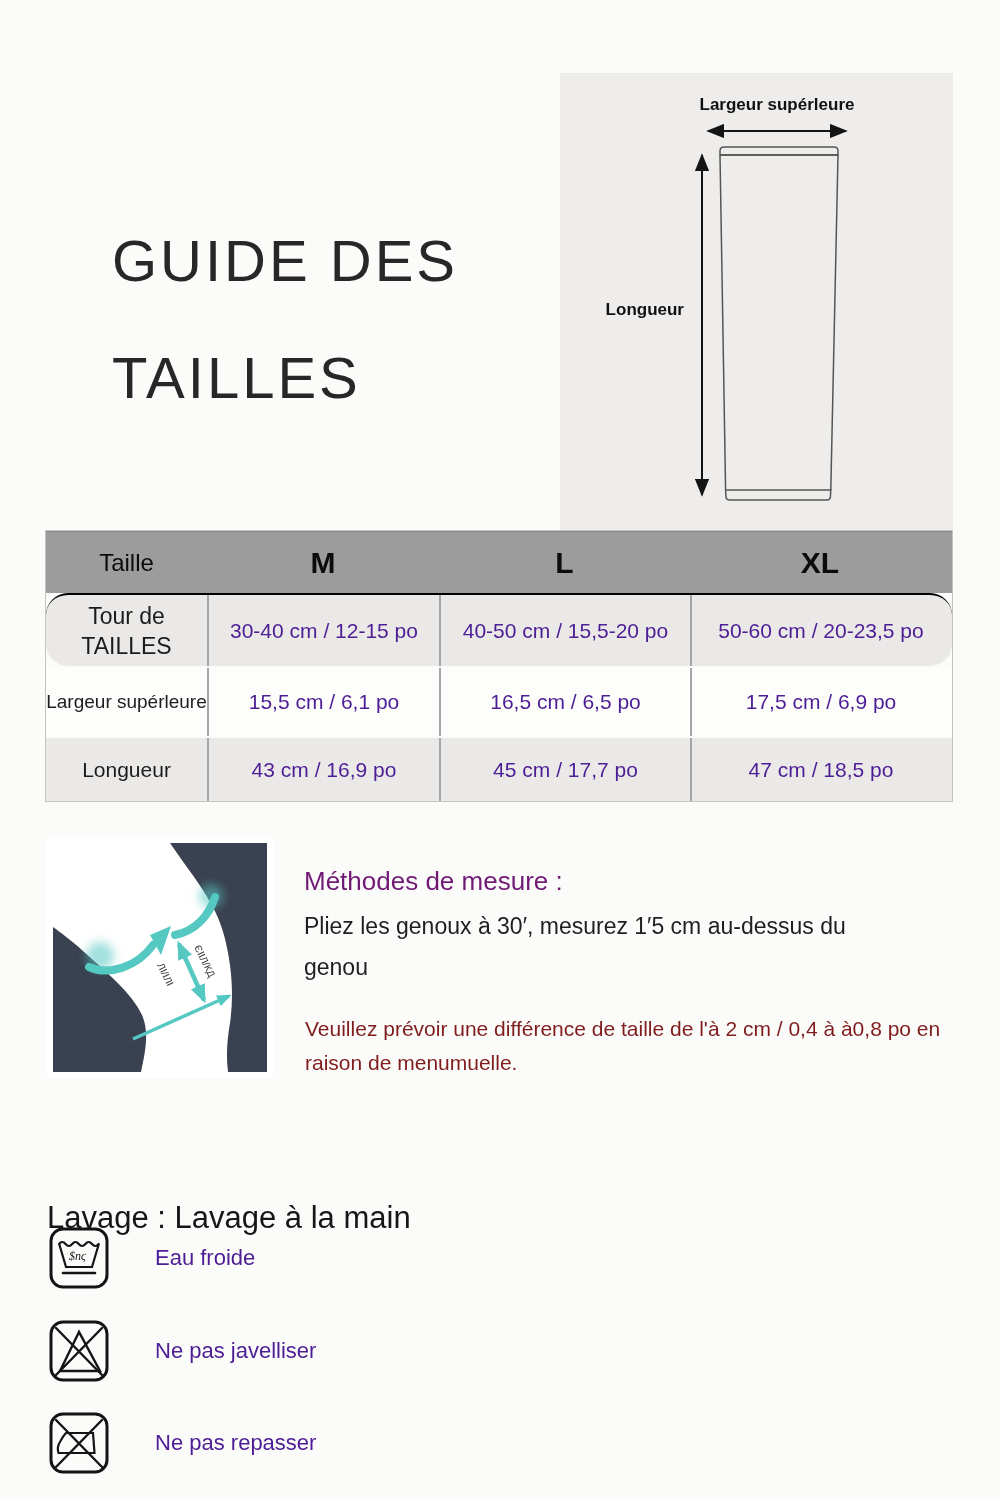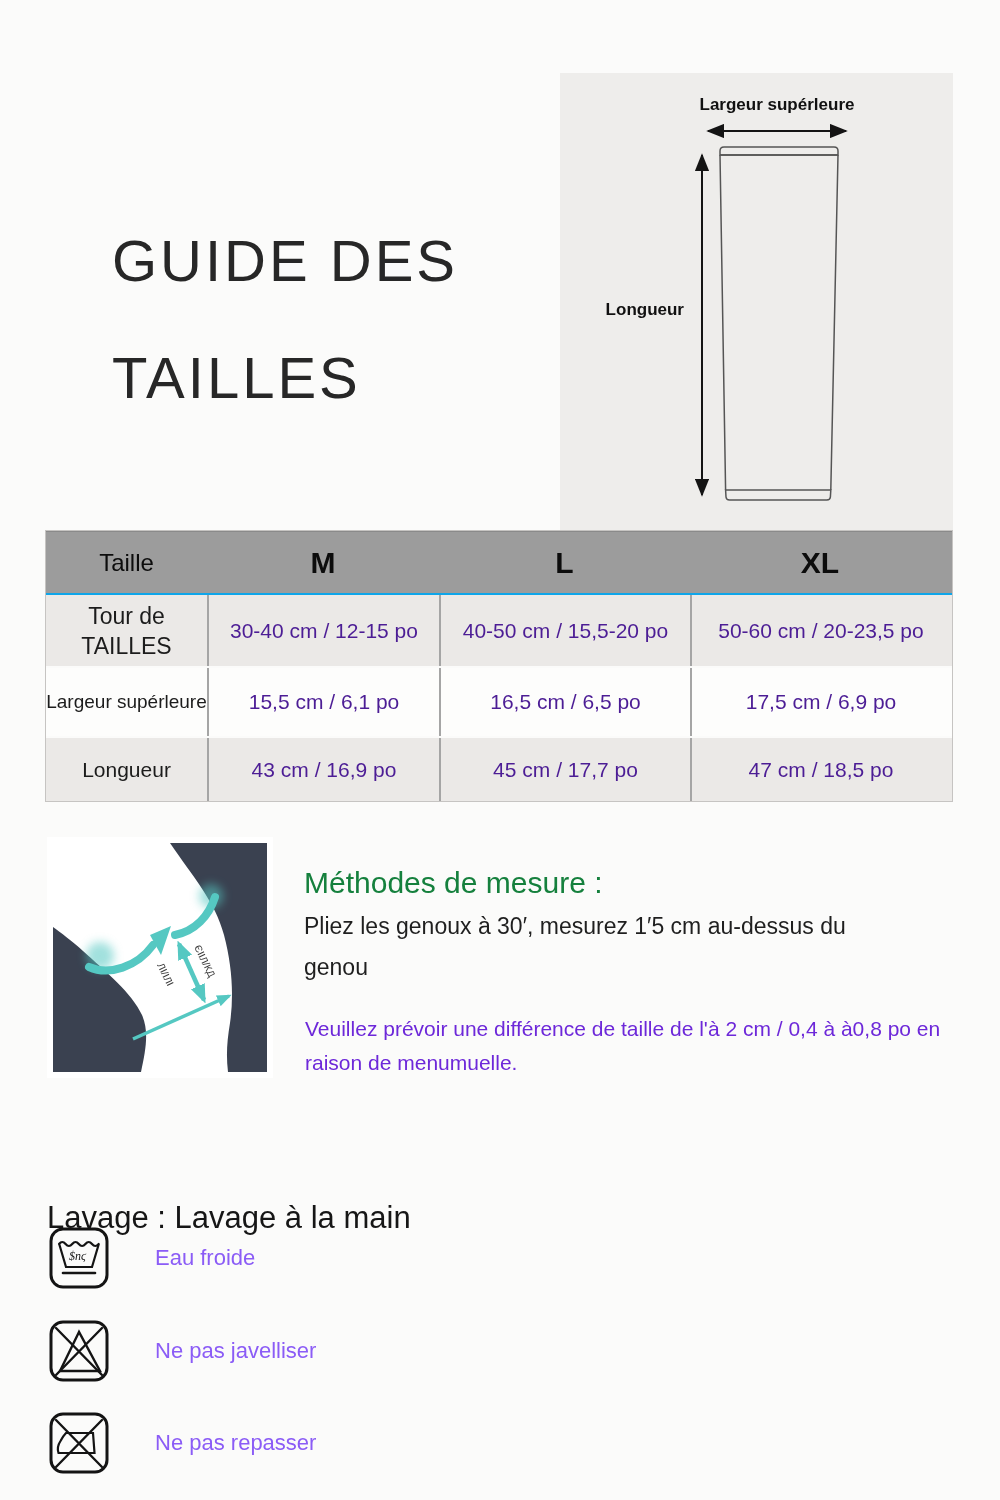--- a/index.html
+++ b/index.html
@@ -38,41 +38,41 @@
   .t-row .cell{
     display:flex;flex-direction:column;align-items:center;justify-content:center;
     text-align:center;box-sizing:border-box;
   }
   .t-header{height:62px;background:#9c9c9c;border-top:1px solid #8a8a8a;}
   .t-header .cell{color:#0c0c0c;}
   .t-header .size-label{font-size:24px;font-weight:500;}
   .t-header .size-name{font-size:30px;font-weight:700;}
   .body-row .cell + .cell{border-left:2px solid #a5a5a5;}
   .body-row + .body-row{border-top:2px solid #fbfbfa;}
-  .t-header + .body-row{border-top:2px solid #0ea5e9;}
+  .t-header + .body-row{border-top:2px solid #000000;border-radius:22px;}
   .row-gray{background:#ebe9e7;}
   .row-white{background:#fdfdfc;}
   .r1{height:73px;}
   .r2{height:70px;}
   .r3{height:65px;}
   .r1 .row-label{font-size:23px;line-height:30px;font-weight:500;}
   .r2 .row-label{font-size:19px;font-weight:400;}
   .r3 .row-label{font-size:21px;font-weight:500;}
   .row-label span{display:block;}
   .t-val{font-size:21px;color:#4c1d95;}
   
   .knee-figure{position:absolute;left:47px;top:837px;width:226px;height:241px;background:#ffffff;}
   .knee-figure svg{position:absolute;left:6px;top:6px;}
-  .measure-heading{position:absolute;left:304px;top:866px;font-size:30px;color:#15803d;font-weight:500;}
+  .measure-heading{position:absolute;left:304px;top:866px;font-size:26px;color:#701a75;font-weight:500;}
   .measure-body{position:absolute;left:304px;top:906px;width:578px;font-size:23px;line-height:41px;color:#1f1f1f;}
-  .measure-note{position:absolute;left:305px;top:1012px;width:668px;font-size:21px;line-height:34px;color:#6d28d9;}
+  .measure-note{position:absolute;left:305px;top:1012px;width:668px;font-size:21px;line-height:34px;color:#7f1d1d;}
   
   .care-heading{position:absolute;left:47px;top:1200px;font-size:31px;color:#161616;font-weight:500;}
   .care-item{position:absolute;left:48px;display:flex;align-items:center;}
-  .care-item .care-label{margin-left:45px;font-size:22px;color:#8b5cf6;}
+  .care-item .care-label{margin-left:45px;font-size:22px;color:#4c1d95;}
   .care-1{top:1227px;}
   .care-2{top:1320px;}
   .care-3{top:1412px;}
 </style>
 </head>
 <body>
 
 <div class="page">
 
   <h1 class="page-title">

